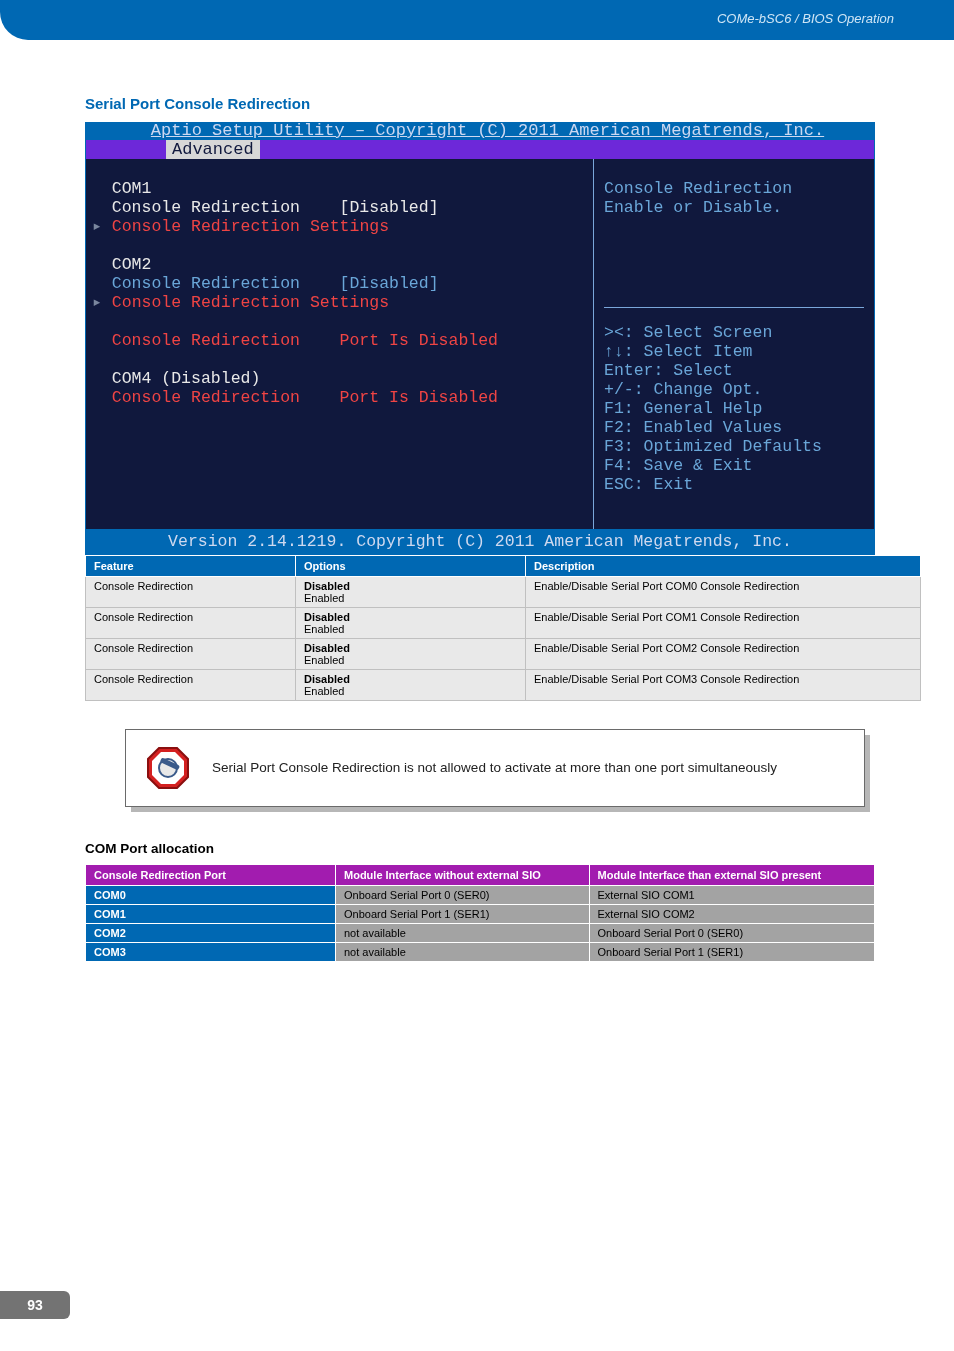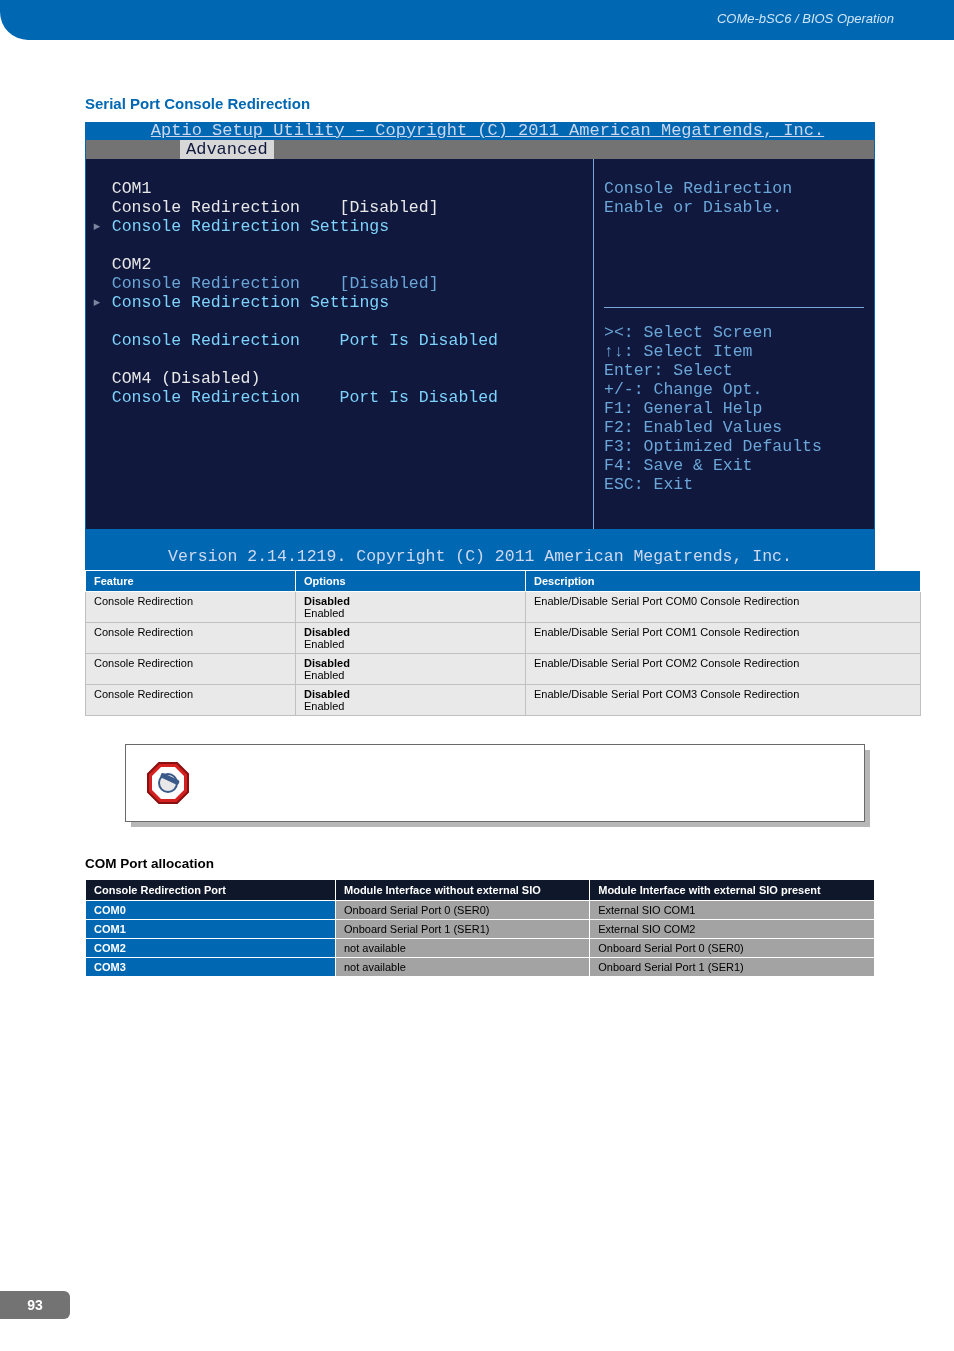--- a/index.html
+++ b/index.html
@@ -78,27 +78,27 @@
     padding: 20px 10px;
     font-size: 16.5px;
     line-height: 19px;
     color: #6aa6d8;
   }
   .bios-right .helptop { margin-bottom: 90px; white-space: pre-line; }
   .bios-footer {
     background: #0068b3;
     color: #cfd9ef;
     text-align: center;
-    padding: 18px 0 4px;
+    padding: 3px 0 4px;
     font-size: 16.5px;
     width: 790px;
     font-family: "Courier New", monospace;
   }
   .item-white { color: #e8e8e8; }
-  .item-dim { color: #7dd3fc; }
+  .item-dim { color: #ef4444; }
   .item-link { color: #6aa6d8; }
   .sel { color: #e8e8e8; background: transparent; }
   .arrow { color: #7a869e; }
   .row { white-space: pre; }
   table.options {
     width: 836px;
     border-collapse: collapse;
     font-size: 11px;
     margin-top: 0;
   }
@@ -150,21 +150,21 @@
     font-weight: bold;
     font-size: 13.5px;
     margin: 34px 0 8px 0;
   }
   table.alloc {
     width: 790px;
     border-collapse: collapse;
     font-size: 11px;
   }
   table.alloc th {
-    background: #0f172a;
+    background: #a21caf;
     color: #ffffff;
     text-align: left;
     padding: 4px 8px;
     font-weight: bold;
     border: 1px solid #ffffff;
   }
   table.alloc td {
     padding: 3px 8px;
     border: 1px solid #ffffff;
   }
@@ -198,21 +198,21 @@
 <div class="top-band">
   <div class="breadcrumb">COMe-bSC6 / BIOS Operation</div>
 </div>
 
 <div class="content">
 
   <div class="section-title">Serial Port Console Redirection</div>
 
   <div class="bios-box">
     <div class="bios-title">Aptio Setup Utility – Copyright (C) 2011 American Megatrends, Inc.</div>
-    <div style="background:#737373;padding-left:14px;"><span class="bios-tab">Advanced</span></div>
+    <div style="background:#6d28d9;"><span class="bios-tab">Advanced</span></div>
     <div class="bios-body">
       <div class="bios-left">
         <div class="row"><span class="arrow">  </span><span class="item-white">COM1</span></div>
         <div class="row"><span class="arrow">  </span><span class="sel">Console Redirection</span><span class="sel">    </span><span class="sel">[Disabled]</span></div>
         <div class="row"><span class="arrow">▸ </span><span class="item-dim">Console Redirection Settings</span></div>
         <div class="row">&nbsp;</div>
         <div class="row"><span class="arrow">  </span><span class="item-white">COM2</span></div>
         <div class="row"><span class="arrow">  </span><span class="item-link">Console Redirection</span><span class="item-link">    </span><span class="item-link">[Disabled]</span></div>
         <div class="row"><span class="arrow">▸ </span><span class="item-dim">Console Redirection Settings</span></div>
         <div class="row">&nbsp;</div>
@@ -271,31 +271,32 @@
 
   <div class="note-box">
     <div class="note-shadow"></div>
     <div class="note-inner">
       <svg class="note-icon" viewBox="0 0 44 44">
         <polygon points="13,2 31,2 42,13 42,31 31,42 13,42 2,31 2,13" fill="#d42020" stroke="#8a0f0f" stroke-width="2"></polygon>
         <polygon points="15,6 29,6 38,15 38,29 29,38 15,38 6,29 6,15" fill="#ffffff"></polygon>
         <circle cx="22" cy="22" r="9" fill="#e8e8e8" stroke="#3a5a8a" stroke-width="2"></circle>
         <rect x="12" y="15" width="20" height="5" fill="#3a5a8a" transform="rotate(25 22 22)" rx="2"></rect>
       </svg>
+      <div>Serial Port Console Redirection is not allowed to activate at more than one port simultaneously</div>
     </div>
   </div>
 
   <div class="sub-title">COM Port allocation</div>
 
   <table class="alloc">
     <tbody>
         <tr>
       <th>Console Redirection Port</th>
       <th>Module Interface without external SIO</th>
-      <th>Module Interface with external SIO present</th>
+      <th>Module Interface than external SIO present</th>
     </tr>
     <tr>
       <td class="port">COM0</td>
       <td class="val">Onboard Serial Port 0 (SER0)</td>
       <td class="val">External SIO COM1</td>
     </tr>
     <tr>
       <td class="port">COM1</td>
       <td class="val">Onboard Serial Port 1 (SER1)</td>
       <td class="val">External SIO COM2</td>

